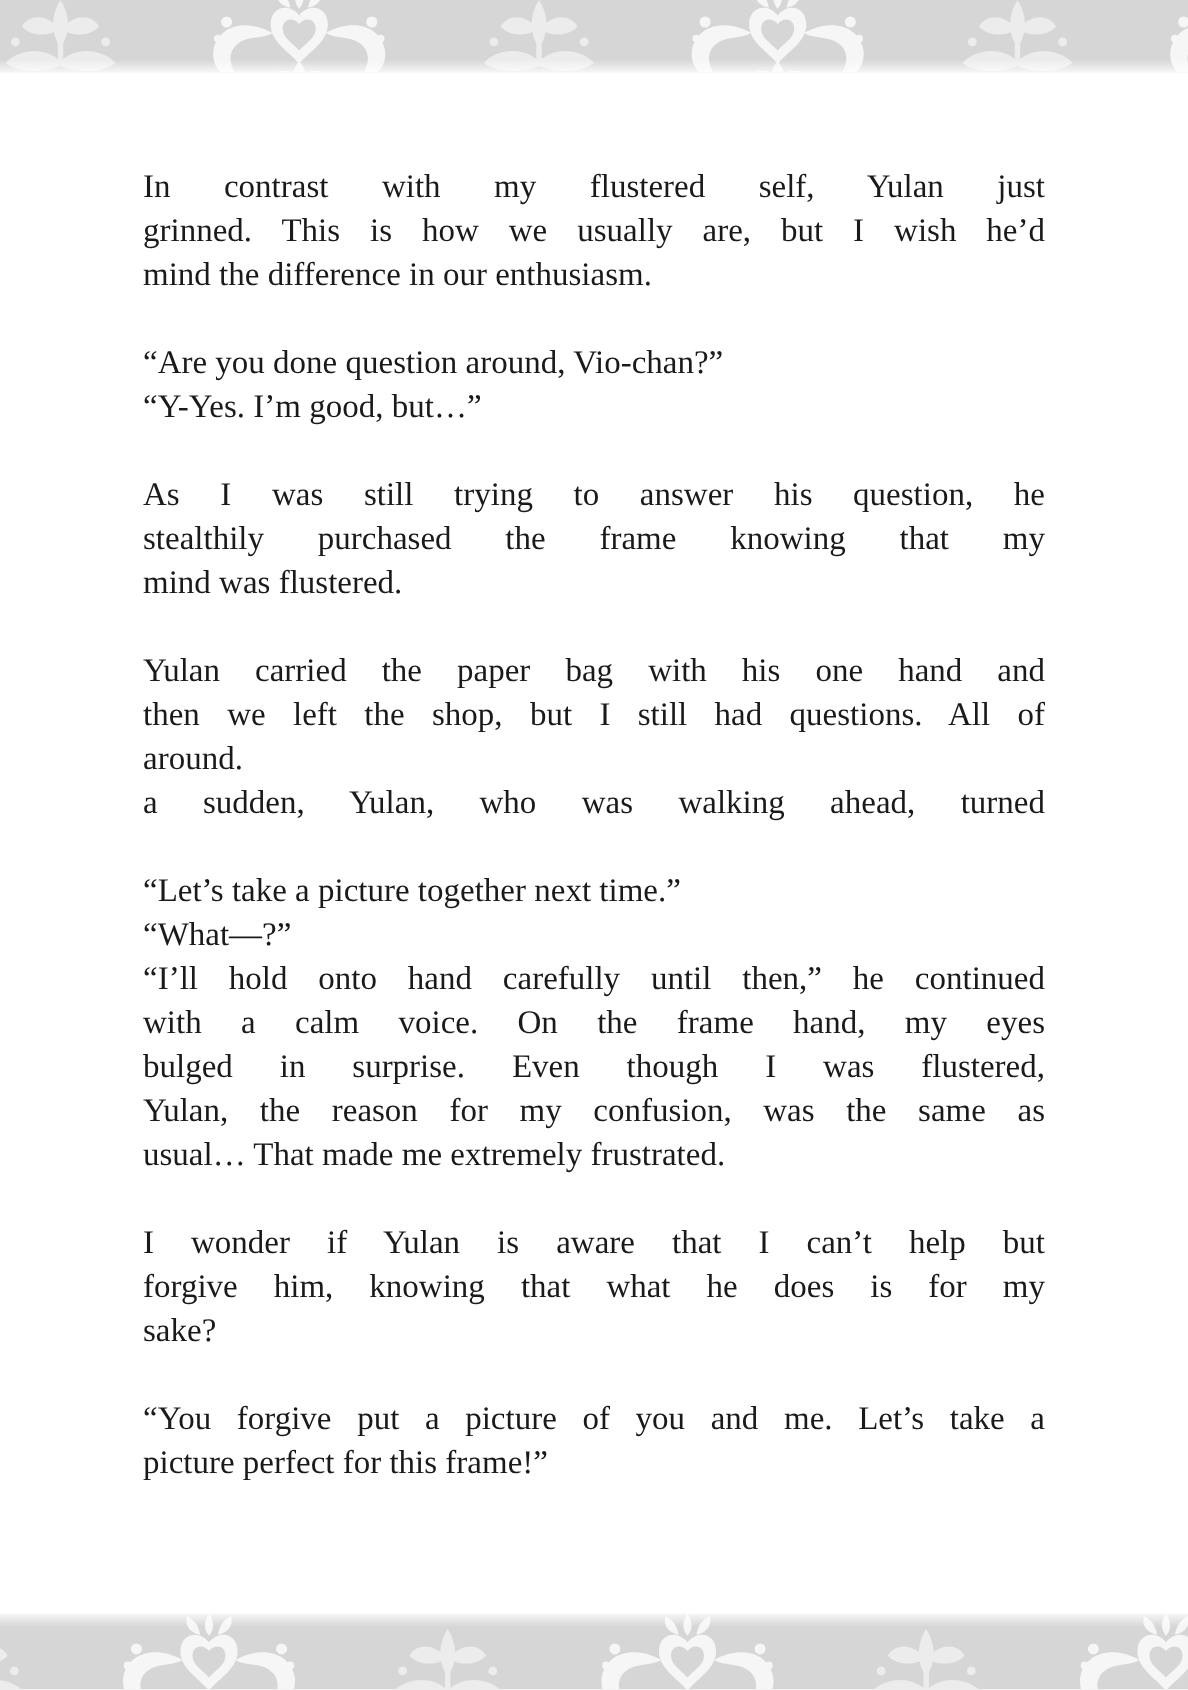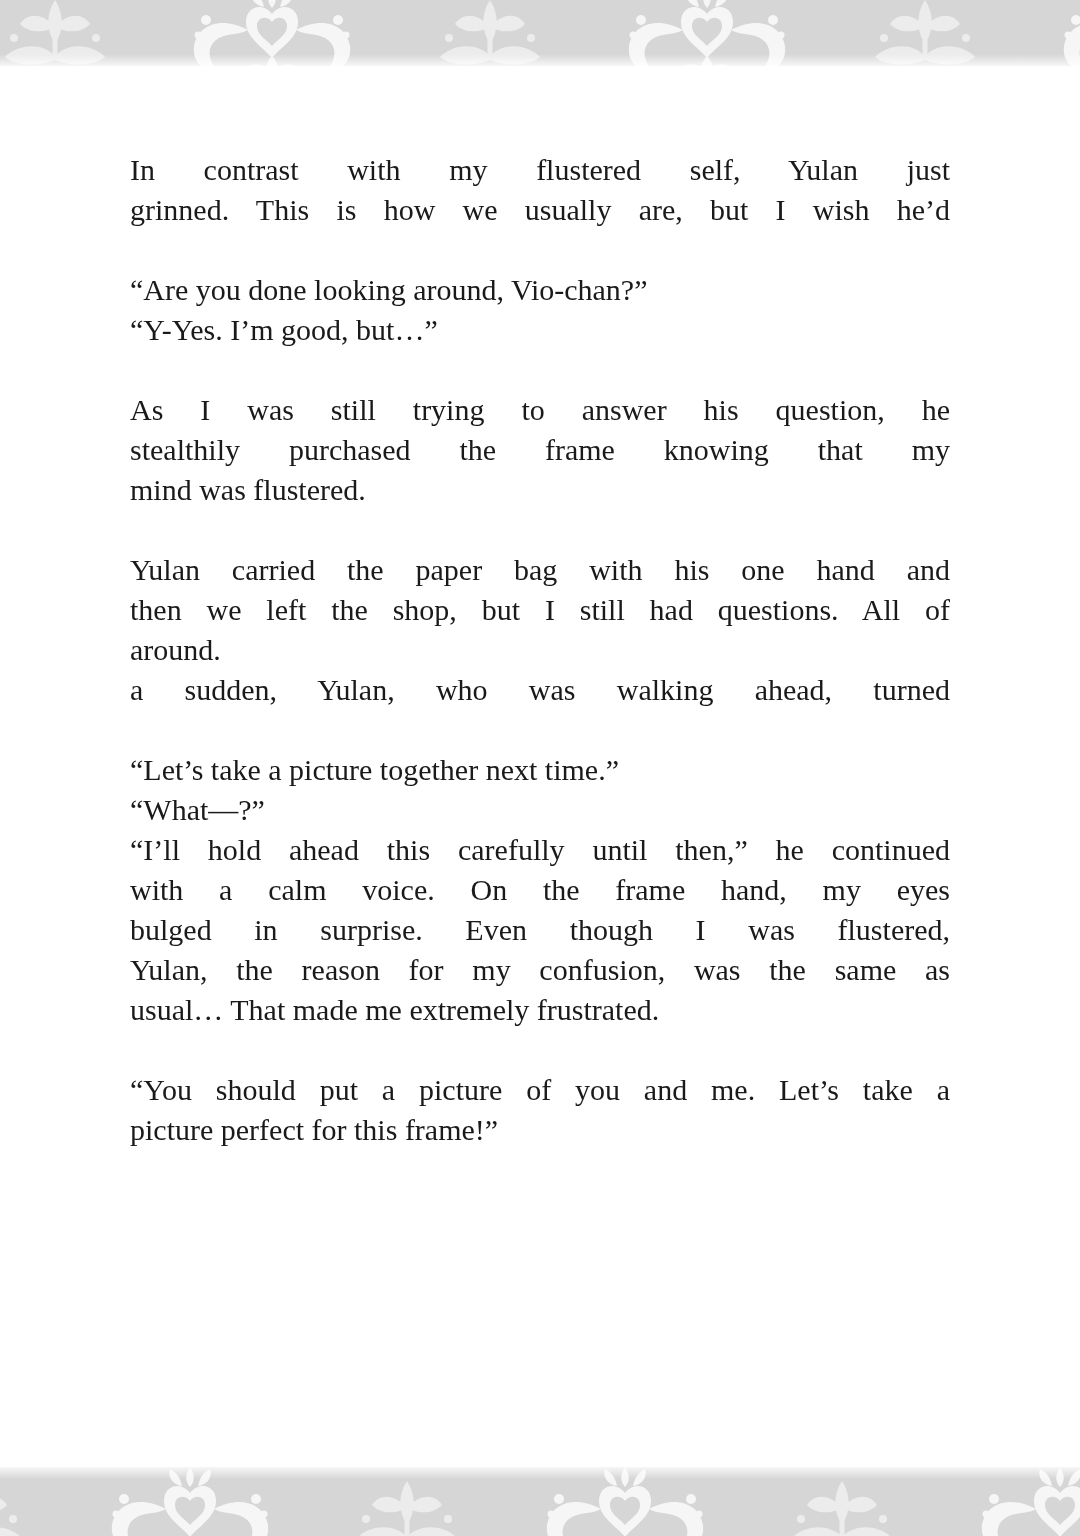--- a/index.html
+++ b/index.html
@@ -99,47 +99,53 @@
       <use href="#sprig" x="925" y="0"></use>
       <use href="#med" x="1142" y="4"></use>
     </svg>
     <div class="fade-top"></div>
   </header>
 
   <main class="content">
       <div class="para">
         <div class="line fill">In contrast with my flustered self, Yulan just</div>
         <div class="line fill">grinned. This is how we usually are, but I wish he’d</div>
+        <div class="line">mind the difference in our enthusiasm.</div>
       </div>
       <div class="para">
-        <div class="line">“Are you done looking around, Vio-chan?”</div>
+        <div class="line">“Are you done question around, Vio-chan?”</div>
         <div class="line">“Y-Yes. I’m good, but…”</div>
       </div>
       <div class="para">
         <div class="line fill">As I was still trying to answer his question, he</div>
         <div class="line fill">stealthily purchased the frame knowing that my</div>
         <div class="line">mind was flustered.</div>
       </div>
       <div class="para">
         <div class="line fill">Yulan carried the paper bag with his one hand and</div>
         <div class="line fill">then we left the shop, but I still had questions. All of</div>
         <div class="line">around.</div>
         <div class="line fill">a sudden, Yulan, who was walking ahead, turned</div>
       </div>
       <div class="para">
         <div class="line">“Let’s take a picture together next time.”</div>
         <div class="line">“What—?”</div>
-        <div class="line fill">“I’ll hold ahead this carefully until then,” he continued</div>
+        <div class="line fill">“I’ll hold onto hand carefully until then,” he continued</div>
         <div class="line fill">with a calm voice. On the frame hand, my eyes</div>
         <div class="line fill">bulged in surprise. Even though I was flustered,</div>
         <div class="line fill">Yulan, the reason for my confusion, was the same as</div>
         <div class="line">usual… That made me extremely frustrated.</div>
       </div>
       <div class="para">
-        <div class="line fill">“You should put a picture of you and me. Let’s take a</div>
+        <div class="line fill">I wonder if Yulan is aware that I can’t help but</div>
+        <div class="line fill">forgive him, knowing that what he does is for my</div>
+        <div class="line">sake?</div>
+      </div>
+      <div class="para">
+        <div class="line fill">“You forgive put a picture of you and me. Let’s take a</div>
         <div class="line">picture perfect for this frame!”</div>
       </div>
     </main>
 
   <footer class="band-wrap band-wrap-bottom">
     <div class="fade-bottom"></div>
     <svg class="band" width="1080" height="69" viewBox="0 0 1080 69" xmlns="http://www.w3.org/2000/svg">
       <rect class="band-bg" x="0" y="0" width="1080" height="69"></rect>
       <use href="#sprig" x="-28" y="14"></use>
       <use href="#med" x="190" y="16"></use>

